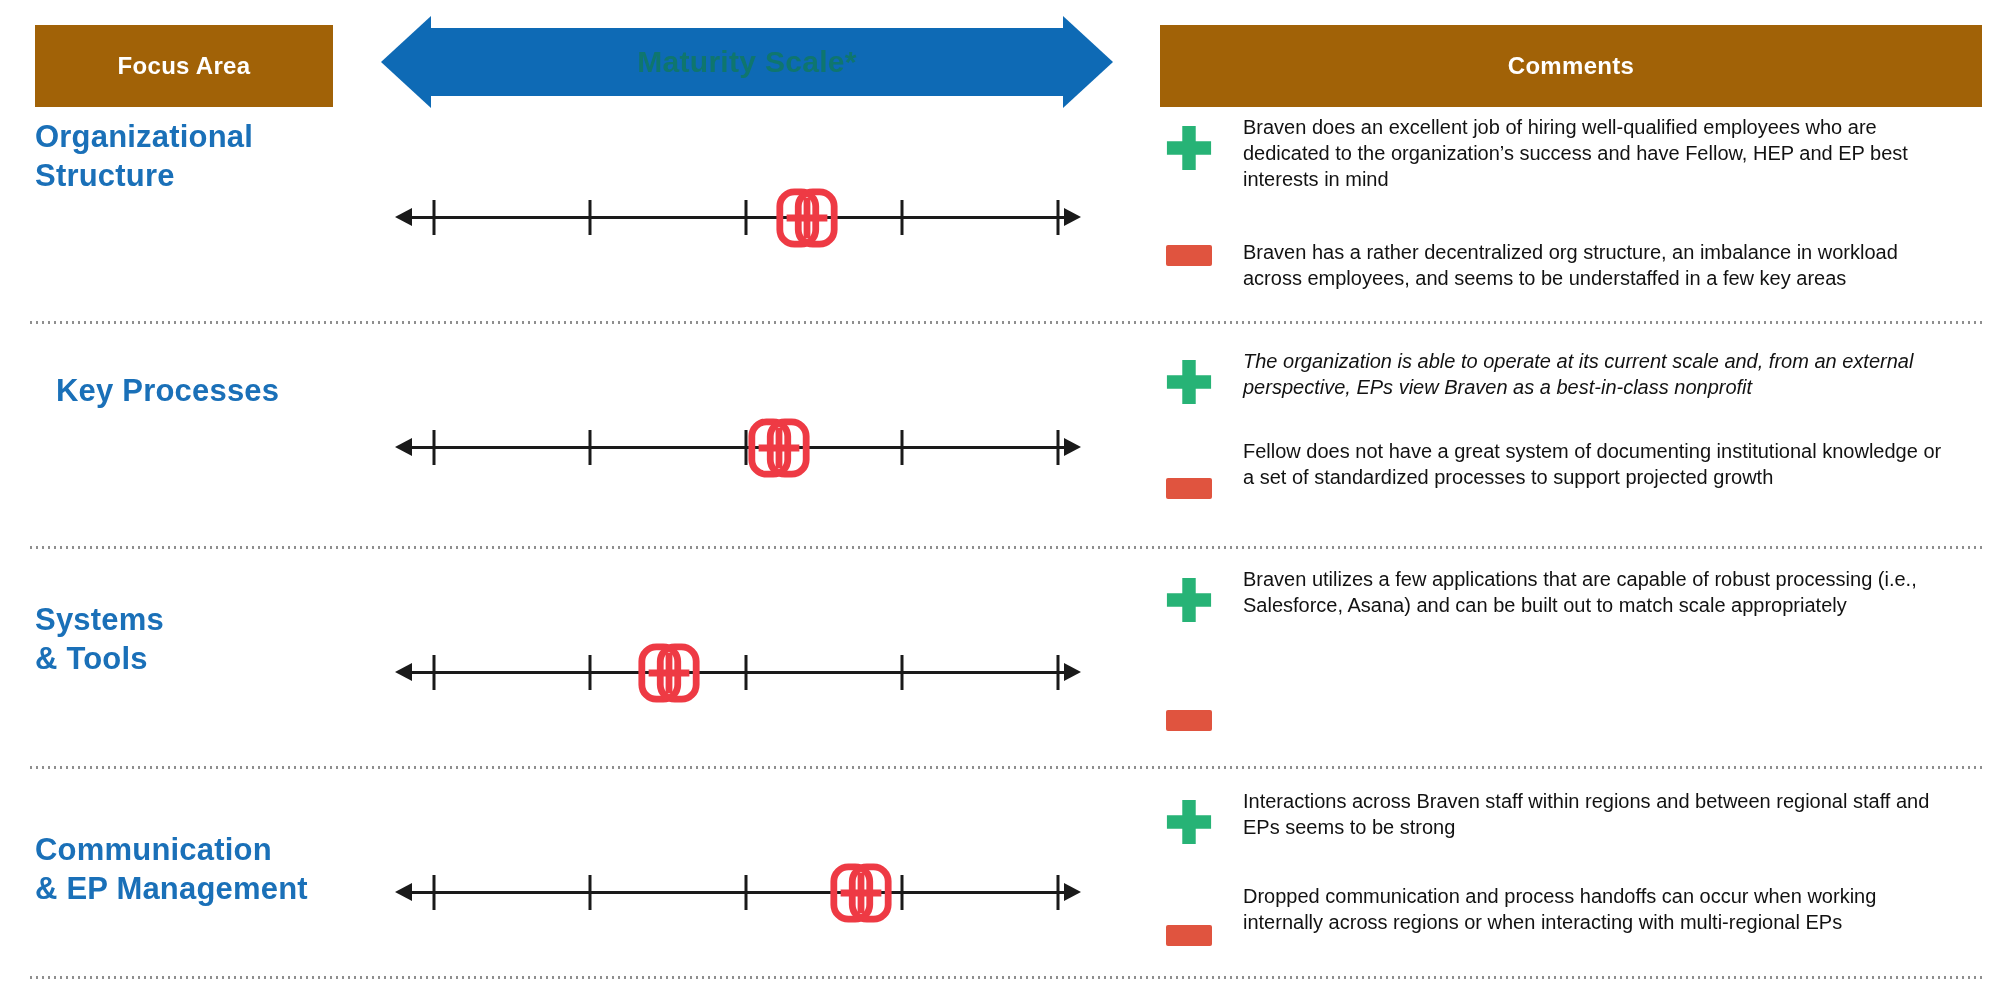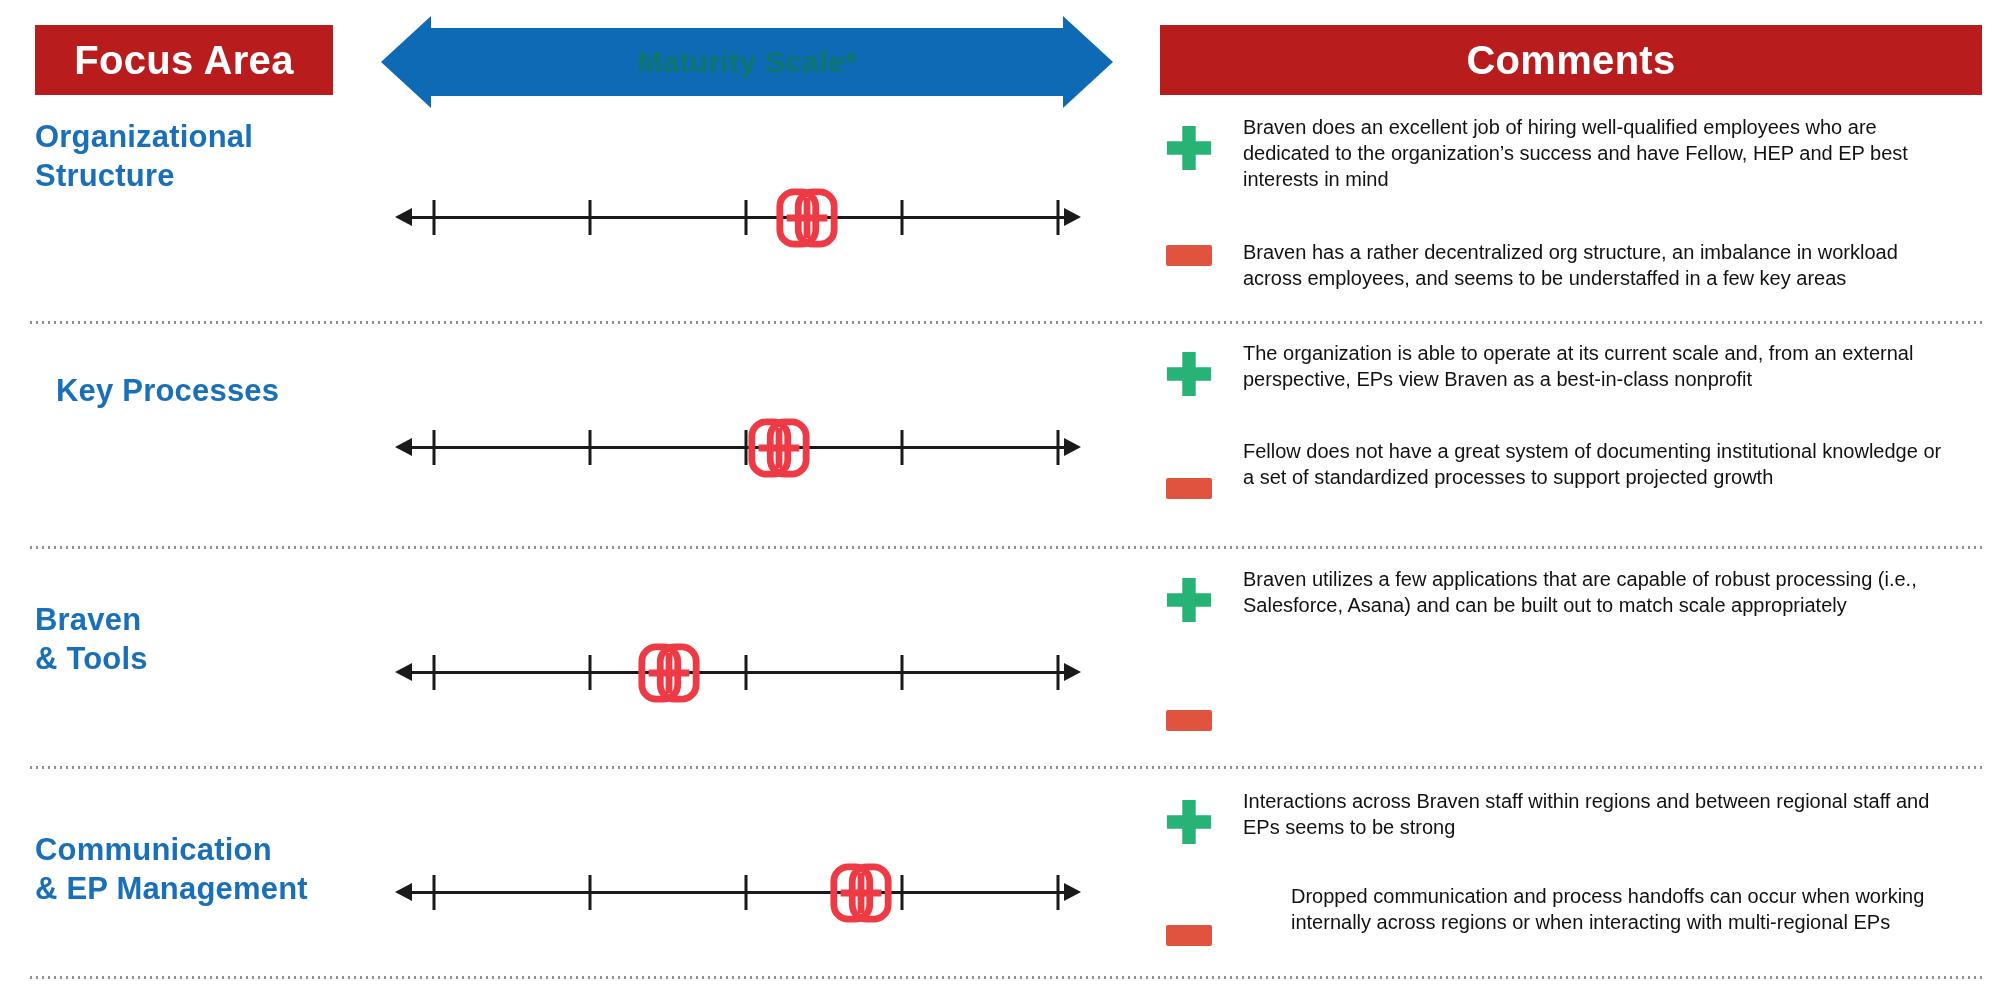--- a/index.html
+++ b/index.html
@@ -5,24 +5,24 @@
   html,body{margin:0;padding:0;background:#fff;}
   .slide{
     position:relative;
     width:2000px;height:990px;
     background:#ffffff;
     font-family:"Liberation Sans", sans-serif;
     overflow:hidden;
   }
   
   .hdr-box{
-    position:absolute;top:25px;height:70px;
-    background:#b91c1c;color:#fff;
+    position:absolute;top:25px;height:82px;
+    background:#a16207;color:#fff;
     display:flex;align-items:center;justify-content:center;
-    font-size:40px;font-weight:bold;letter-spacing:.3px;
+    font-size:24px;font-weight:bold;letter-spacing:.3px;
   }
   .hdr-box.focus{left:35px;width:298px;}
   .hdr-box.comments{left:1160px;width:822px;}
   .hdr-arrow{position:absolute;left:381px;top:16px;width:732px;height:92px;}
   .hdr-arrow .body{position:absolute;left:44px;right:44px;top:12px;bottom:12px;background:#0e6ab5;}
   .hdr-arrow .ah{position:absolute;width:0;height:0;top:0;}
   .hdr-arrow .ah.left{left:0;border-top:46px solid transparent;border-bottom:46px solid transparent;border-right:50px solid #0e6ab5;}
   .hdr-arrow .ah.right{right:0;border-top:46px solid transparent;border-bottom:46px solid transparent;border-left:50px solid #0e6ab5;}
   .hdr-arrow .label{
     position:absolute;left:0;right:0;top:0;bottom:0;
@@ -60,23 +60,23 @@
   
   .centry{
     position:absolute;left:1163px;width:828px;
     display:flex;align-items:flex-start;margin-top:12px;
   }
   .icon-col{width:52px;flex:0 0 52px;display:flex;justify-content:center;}
   .ctext{margin:0 0 0 28px;width:712px;font-size:20px;line-height:26px;color:#121212;}
   .plus-svg{margin-top:10px;}
   .minus-bar{width:46px;height:21px;background:#e0543f;border-radius:2px;}
   .r0 .centry.plus{top:5px;}   .r0 .centry.minus{top:130px;} .r0 .minus-bar{margin-top:6px;}
-  .r1 .centry.plus{top:5px;}  .r1 .centry.minus{top:103px;} .r1 .minus-bar{margin-top:40px;}
+  .r1 .centry.plus{top:13px;font-style:italic;}  .r1 .centry.minus{top:103px;} .r1 .minus-bar{margin-top:40px;}
   .r2 .centry.plus{top:6px;}   .r2 .centry.minus{top:112px;} .r2 .minus-bar{margin-top:38px;}
-  .r3 .centry.plus{top:8px;}  .r3 .centry.minus{top:103px;gap:48px;} .r3 .minus-bar{margin-top:42px;}
+  .r3 .centry.plus{top:8px;}  .r3 .centry.minus{top:103px;} .r3 .minus-bar{margin-top:42px;}
   
   .sep{
     position:absolute;left:30px;width:1955px;height:3px;
     background:repeating-linear-gradient(90deg,#8f8f8f 0 2px,transparent 2px 6px);
   }
   .sep.s1{top:321px;} .sep.s2{top:546px;} .sep.s3{top:766px;} .sep.s4{top:976px;}
 </style>
 </head>
 <body>
 
@@ -164,21 +164,21 @@
     <div class="centry minus">
       <div class="icon-col">
           <div class="minus-bar"></div>
         </div>
       <p class="ctext">Fellow does not have a great system of documenting institutional knowledge or a set of standardized processes to support projected growth</p>
     </div>
   </section>
 
   <section class="row r2">
     <div class="row-title">
-      <span>Braven</span>
+      <span>Systems</span>
       <span>&amp; Tools</span>
     </div>
     <div class="scale">
       <div class="ah left"></div>
       <div class="line"></div>
       <div class="ah right"></div>
       <div class="tick t1"></div>
       <div class="tick t2"></div>
       <div class="tick t3"></div>
       <div class="tick t4"></div>

